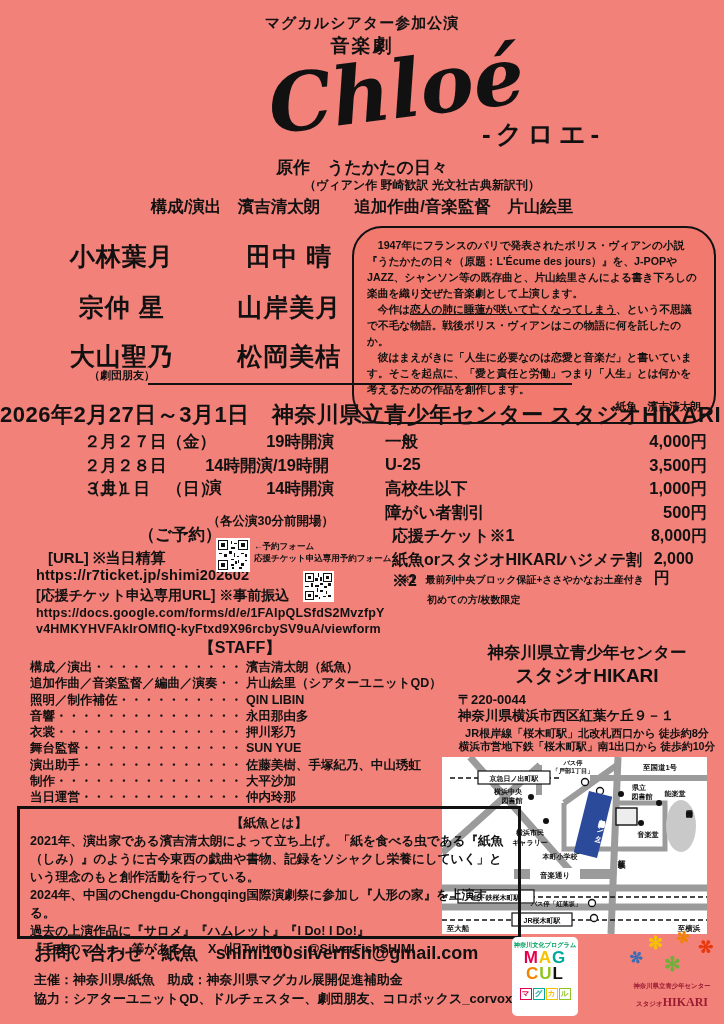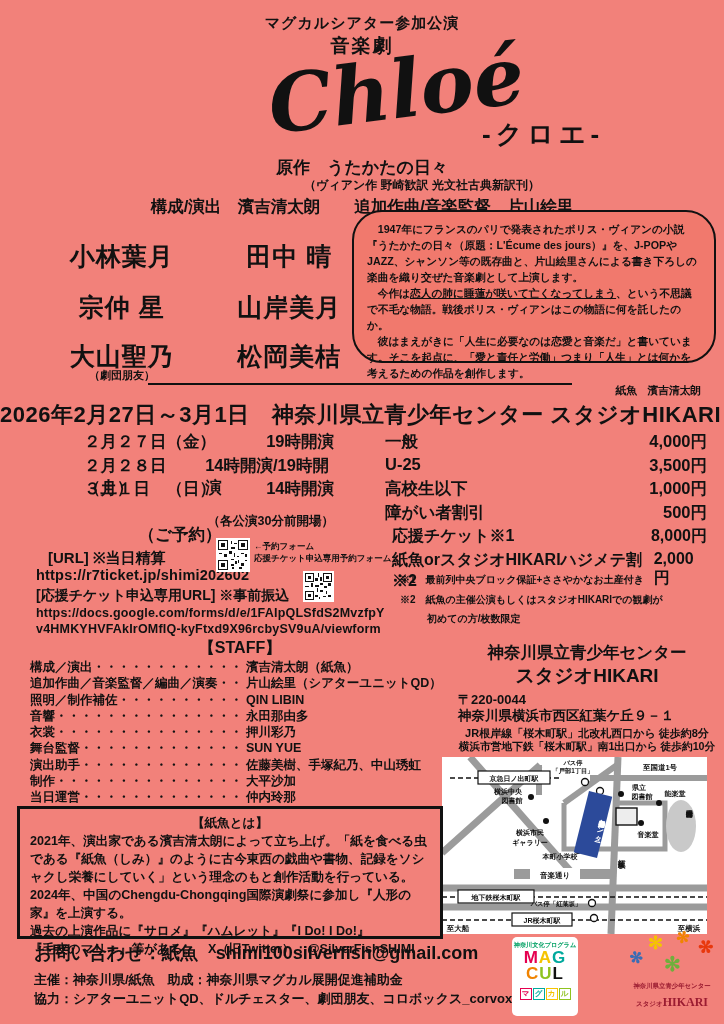--- a/index.html
+++ b/index.html
@@ -5,39 +5,39 @@
   html,body{margin:0;padding:0;background:#888;}
   .poster{position:relative;width:724px;height:1024px;background:#F2817A;
     font-family:"Liberation Sans",sans-serif;color:#111;font-weight:700;overflow:hidden;}
   .abs{position:absolute;}
   .ctr{text-align:center;}
   .title-script{font-family:"DejaVu Serif",serif;font-style:italic;font-weight:700;
     font-size:80px;line-height:1;transform:rotate(-7deg);}
   .kana{letter-spacing:5px;font-size:26px;margin-left:44px;}
   .castrow{display:flex;width:335px;left:38px;}
   .castrow div{flex:1;text-align:center;font-size:25px;letter-spacing:1px;}
-  .synbox{left:352px;top:210px;width:364px;height:153px;border:2.5px solid #111;
+  .synbox{left:352px;top:226px;width:364px;height:198px;border:2.5px solid #111;
     border-radius:30px;background:#F1796D;box-sizing:border-box;padding:9px 13px 20px 13px;
     font-size:10.7px;line-height:1.5;}
   .u{text-decoration:underline;}
   .sig{text-align:right;margin-top:1px;}
   .divline{left:148px;top:383px;width:424px;height:2.2px;background:#111;}
   .dateband{top:400px;left:0;width:724px;text-align:left;font-size:22px;letter-spacing:.5px;}
   .schrow{display:flex;justify-content:space-between;height:23.5px;font-size:16.5px;margin-left:48px;}
   .prrow{display:flex;justify-content:space-between;height:23.5px;font-size:16.5px;margin-left:40px;}
   .notes{font-size:10px;line-height:19.5px;}
   .bk{font-size:15px;}
   .mono{letter-spacing:.2px;}
   .qrbox{background:#fff;padding:2px;line-height:0;}
   .staffrow{font-size:12.5px;line-height:16.3px;white-space:nowrap;}
   .map{left:442px;top:757px;width:265px;height:177px;background:#fff;}
   .vtext{writing-mode:vertical-rl;text-orientation:upright;line-height:1.1;}
   .banner{left:139px;top:36px;width:24px;height:61px;background:#2C4A9A;color:#fff;
     font-size:6.8px;transform:rotate(14deg);padding:1px 0;text-align:center;}
-  .aboutbox{left:17px;top:806px;width:426px;height:133px;border:3px solid #111;
+  .aboutbox{left:17px;top:806px;width:504px;height:133px;border:3px solid #111;
     box-sizing:border-box;padding:5px 10px;font-size:12.6px;line-height:1.43;}
   .magcul{left:512px;top:937px;width:66px;height:79px;background:#fff;border-radius:5px;
     text-align:center;overflow:hidden;}
   .magcul .toplabel{font-size:6.2px;color:#00A063;margin-top:4px;letter-spacing:0;}
   .magcul .row{line-height:16px;font-size:17px;font-weight:900;letter-spacing:1px;}
   .magcul .k{display:inline-block;width:10px;height:10px;line-height:10px;font-size:7.5px;
     border:1px solid;margin:1px .5px 0 .5px;}
   .hikari{left:620px;top:930px;width:104px;height:88px;text-align:center;}
   .leaf{position:absolute;line-height:1;}
   .hkred{color:#9B1C31;}
@@ -122,21 +122,20 @@
       <span>応援チケット※1</span>
         <span>8,000円</span>
     </div>
     <div class="prrow" style="font-size:16px;">
       <span>紙魚orスタジオHIKARIハジメテ割※2</span>
         <span>2,000円</span>
     </div>
   </div>
   <div class="abs notes" style="top:570px;left:400px;width:310px;">
     <div>※1　最前列中央ブロック保証+ささやかなお土産付き</div>
-    <div>※2　紙魚の主催公演もしくはスタジオHIKARIでの観劇が</div>
     <div style="margin-left:27px;">初めての方/枚数限定</div>
   </div>
 
   <div class="abs ctr" style="top:524px;left:40px;width:280px;font-size:16.5px;">（ご予約）</div>
   <div class="abs bk" style="top:547px;left:48px;">[URL] ※当日精算</div>
   <div class="abs mono" style="top:567px;left:36px;font-size:14.5px;">https://r7ticket.jp/shimi202602</div>
   <div class="abs qrbox" style="top:538px;left:216px;">
     <svg width="30" height="30" viewBox="0 0 21 21" shape-rendering="crispEdges">
       <rect width="21" height="21" fill="#fff"></rect>
       <path fill="#111" d="M0,0h7v7h-7z M14,0h7v7h-7z M0,14h7v7h-7z"></path>

